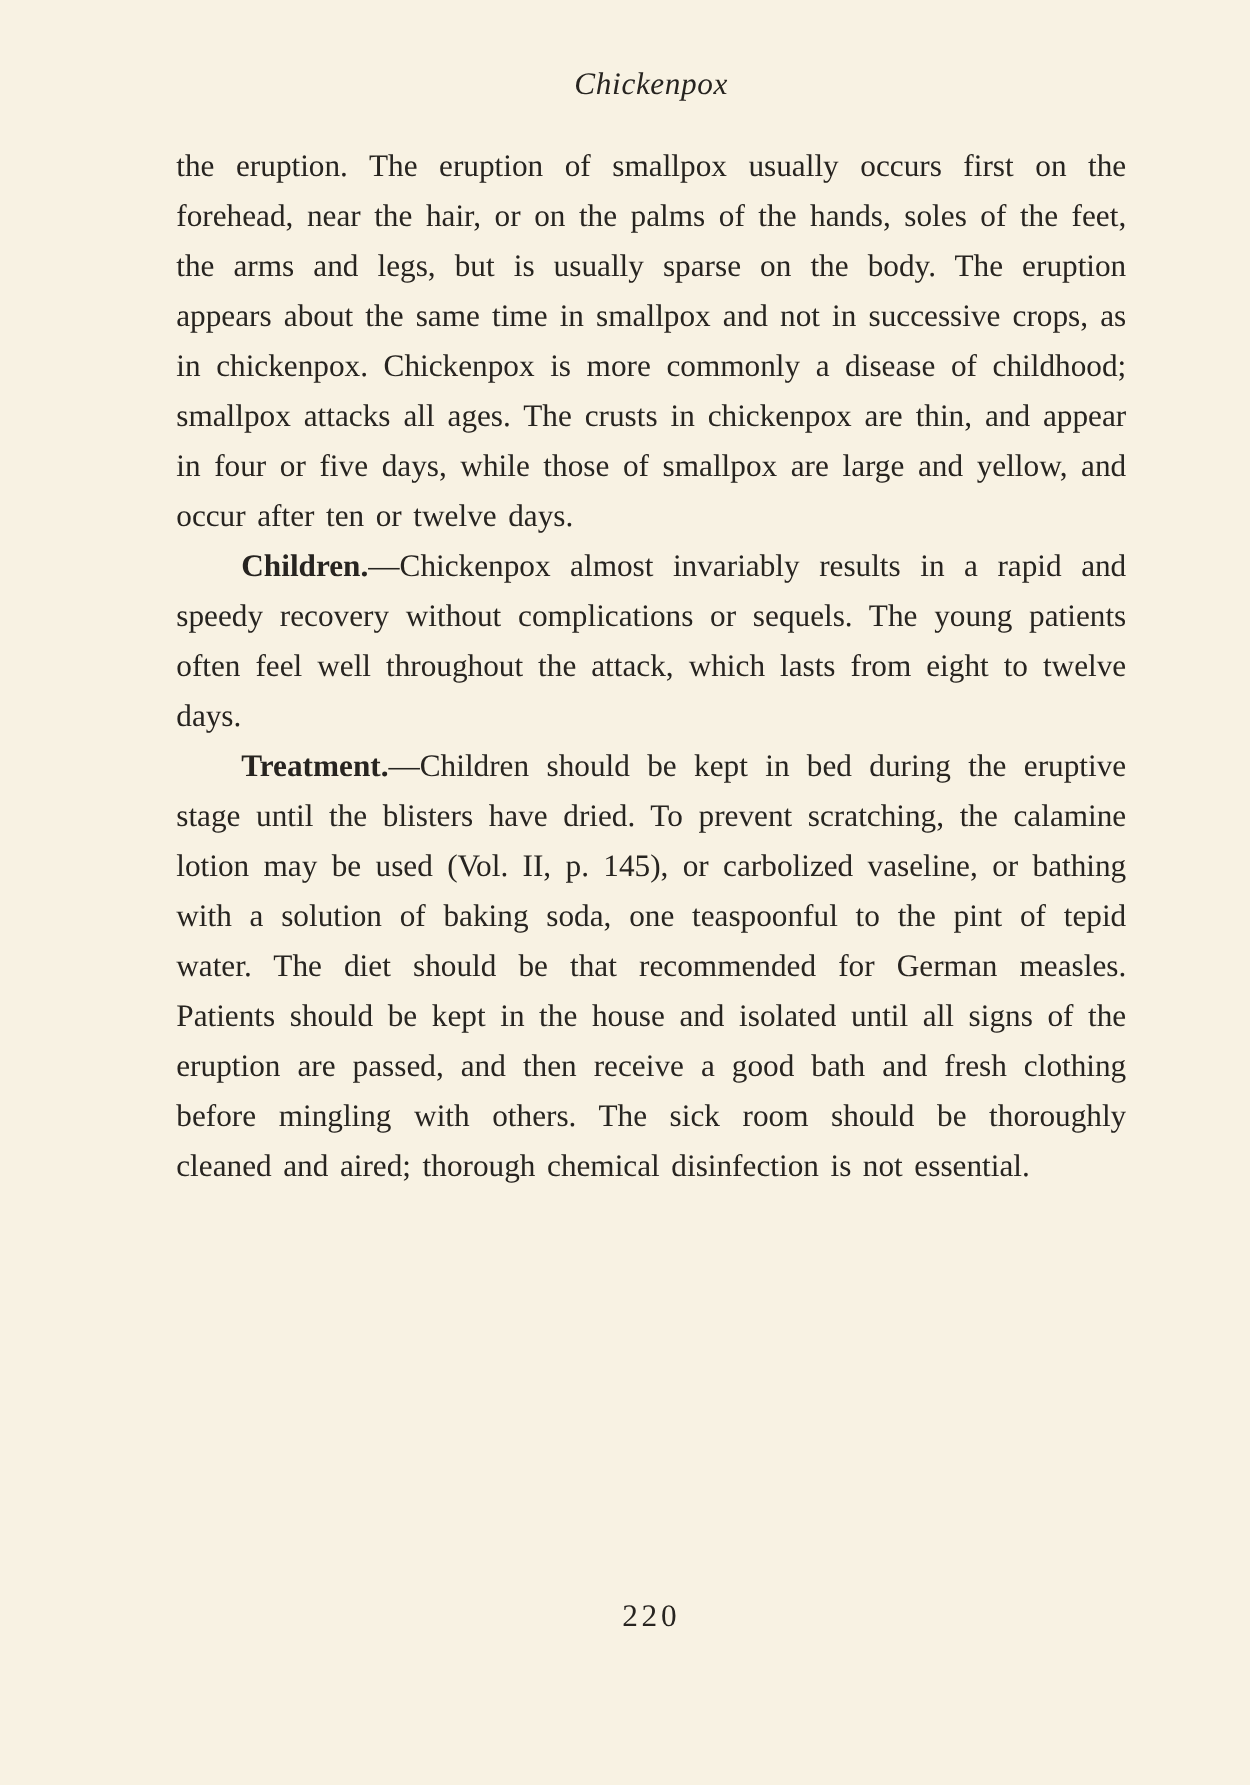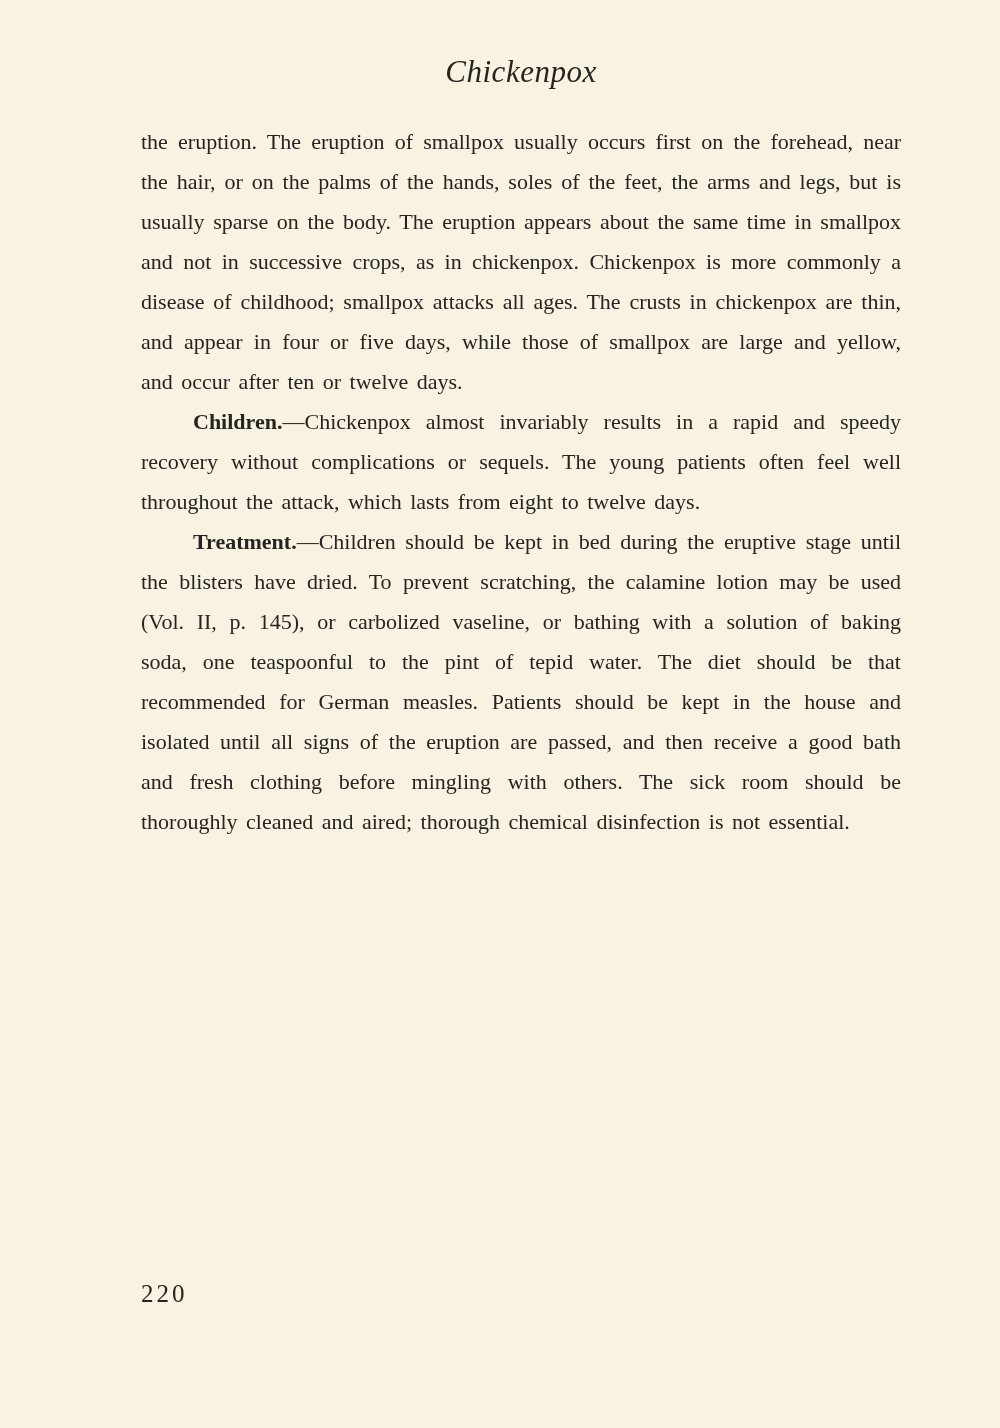--- a/index.html
+++ b/index.html
@@ -24,44 +24,45 @@
     position: absolute;
     top: 54px;
     left: 141px;
     width: 760px;
   }
   .running-head {
     margin: 0 0 32px 0;
     text-align: center;
     font-style: italic;
     font-weight: normal;
-    font-size: 31px;
+    font-size: 25px;
     letter-spacing: 0.5px;
   }
   .body-text {
-    font-size: 22px;
+    font-size: 25px;
     line-height: 40px;
     text-align: justify;
     word-spacing: 3px;
   }
   .para {
     margin: 0;
     text-indent: 0;
   }
   .para.indent {
     text-indent: 52px;
   }
   .lead {
     font-weight: bold;
   }
   .page-number {
     position: absolute;
     top: 1280px;
     left: 141px;
     width: 760px;
+    text-align: center;
     font-size: 25px;
     letter-spacing: 3px;
   }
 </style>
 </head>
 <body>
 
 <div class="page" style="--paper: #f8f2e3; --ink: #272420;">
   <div class="content">
 

